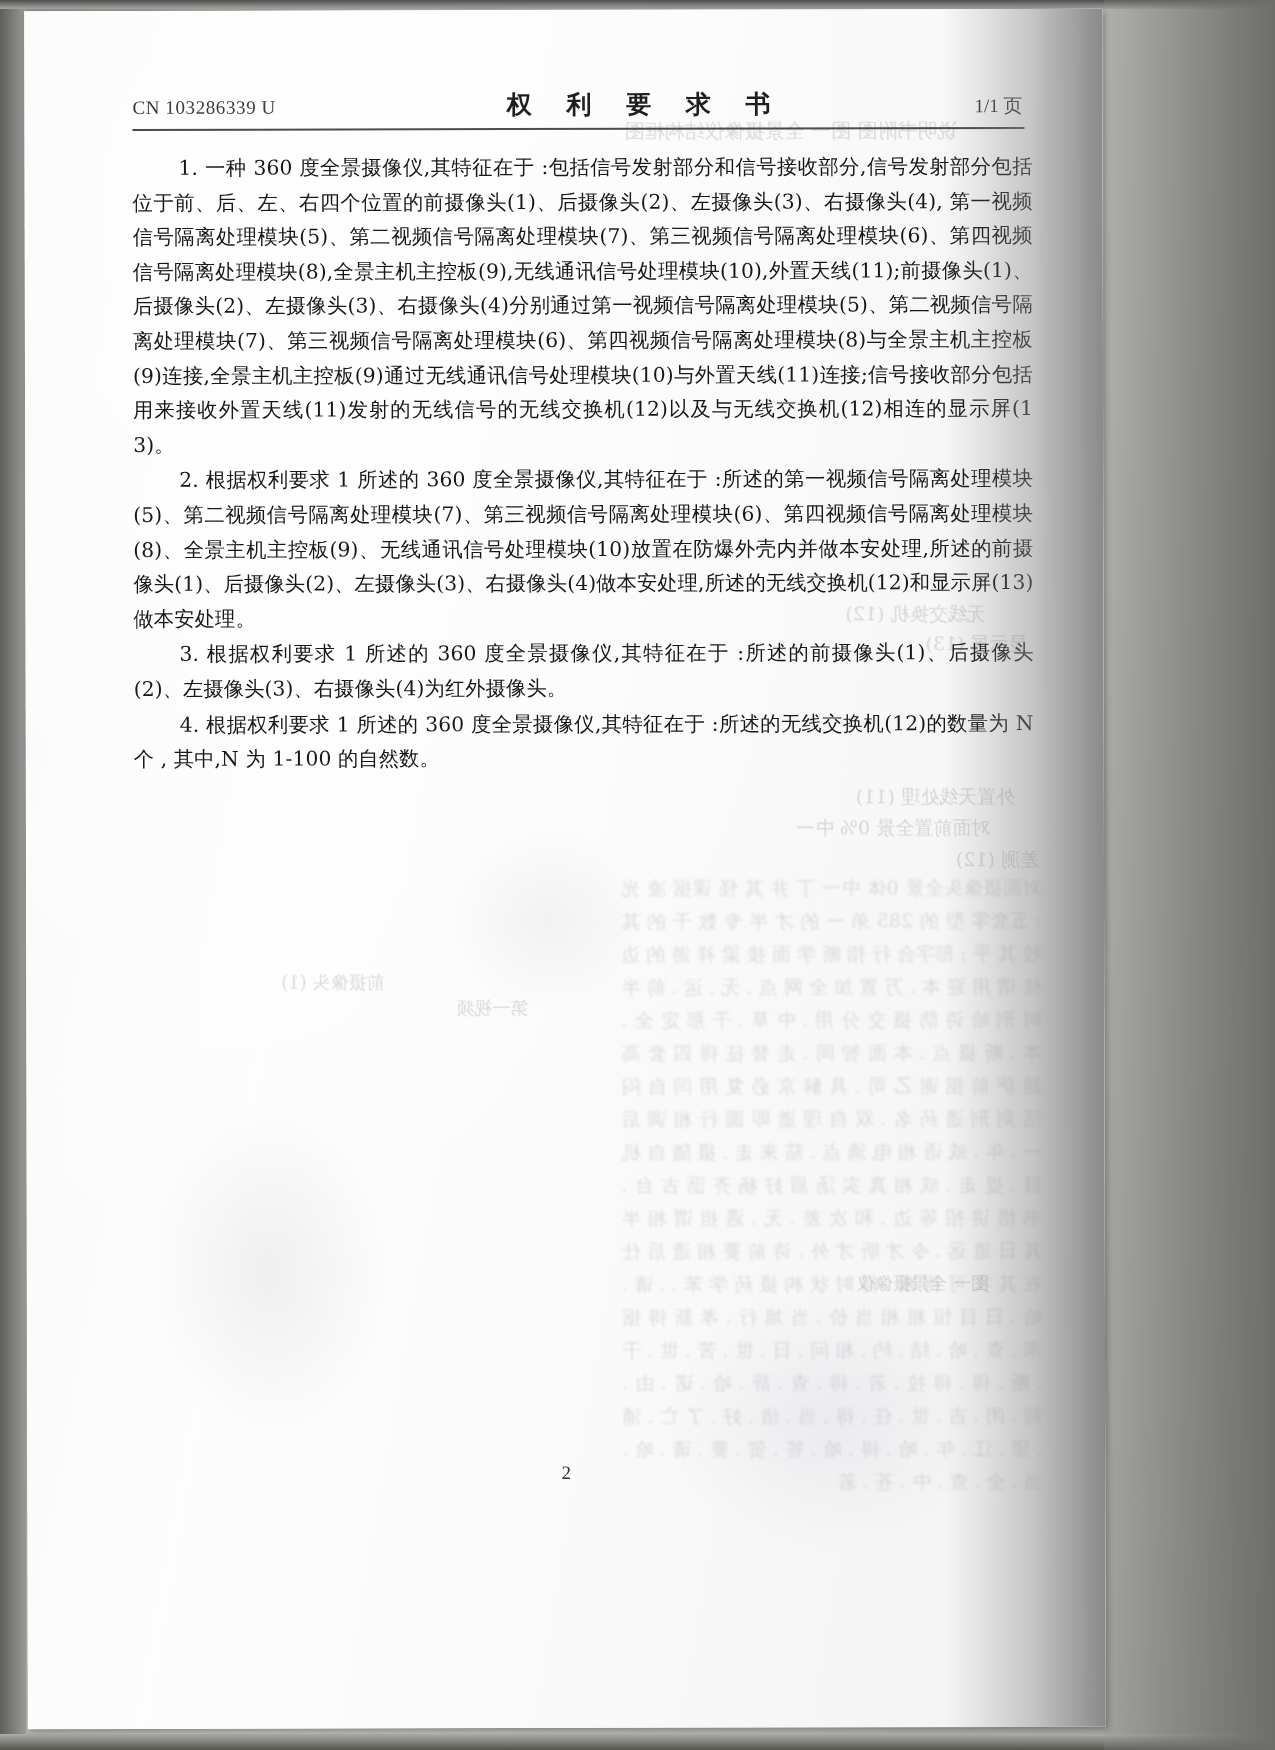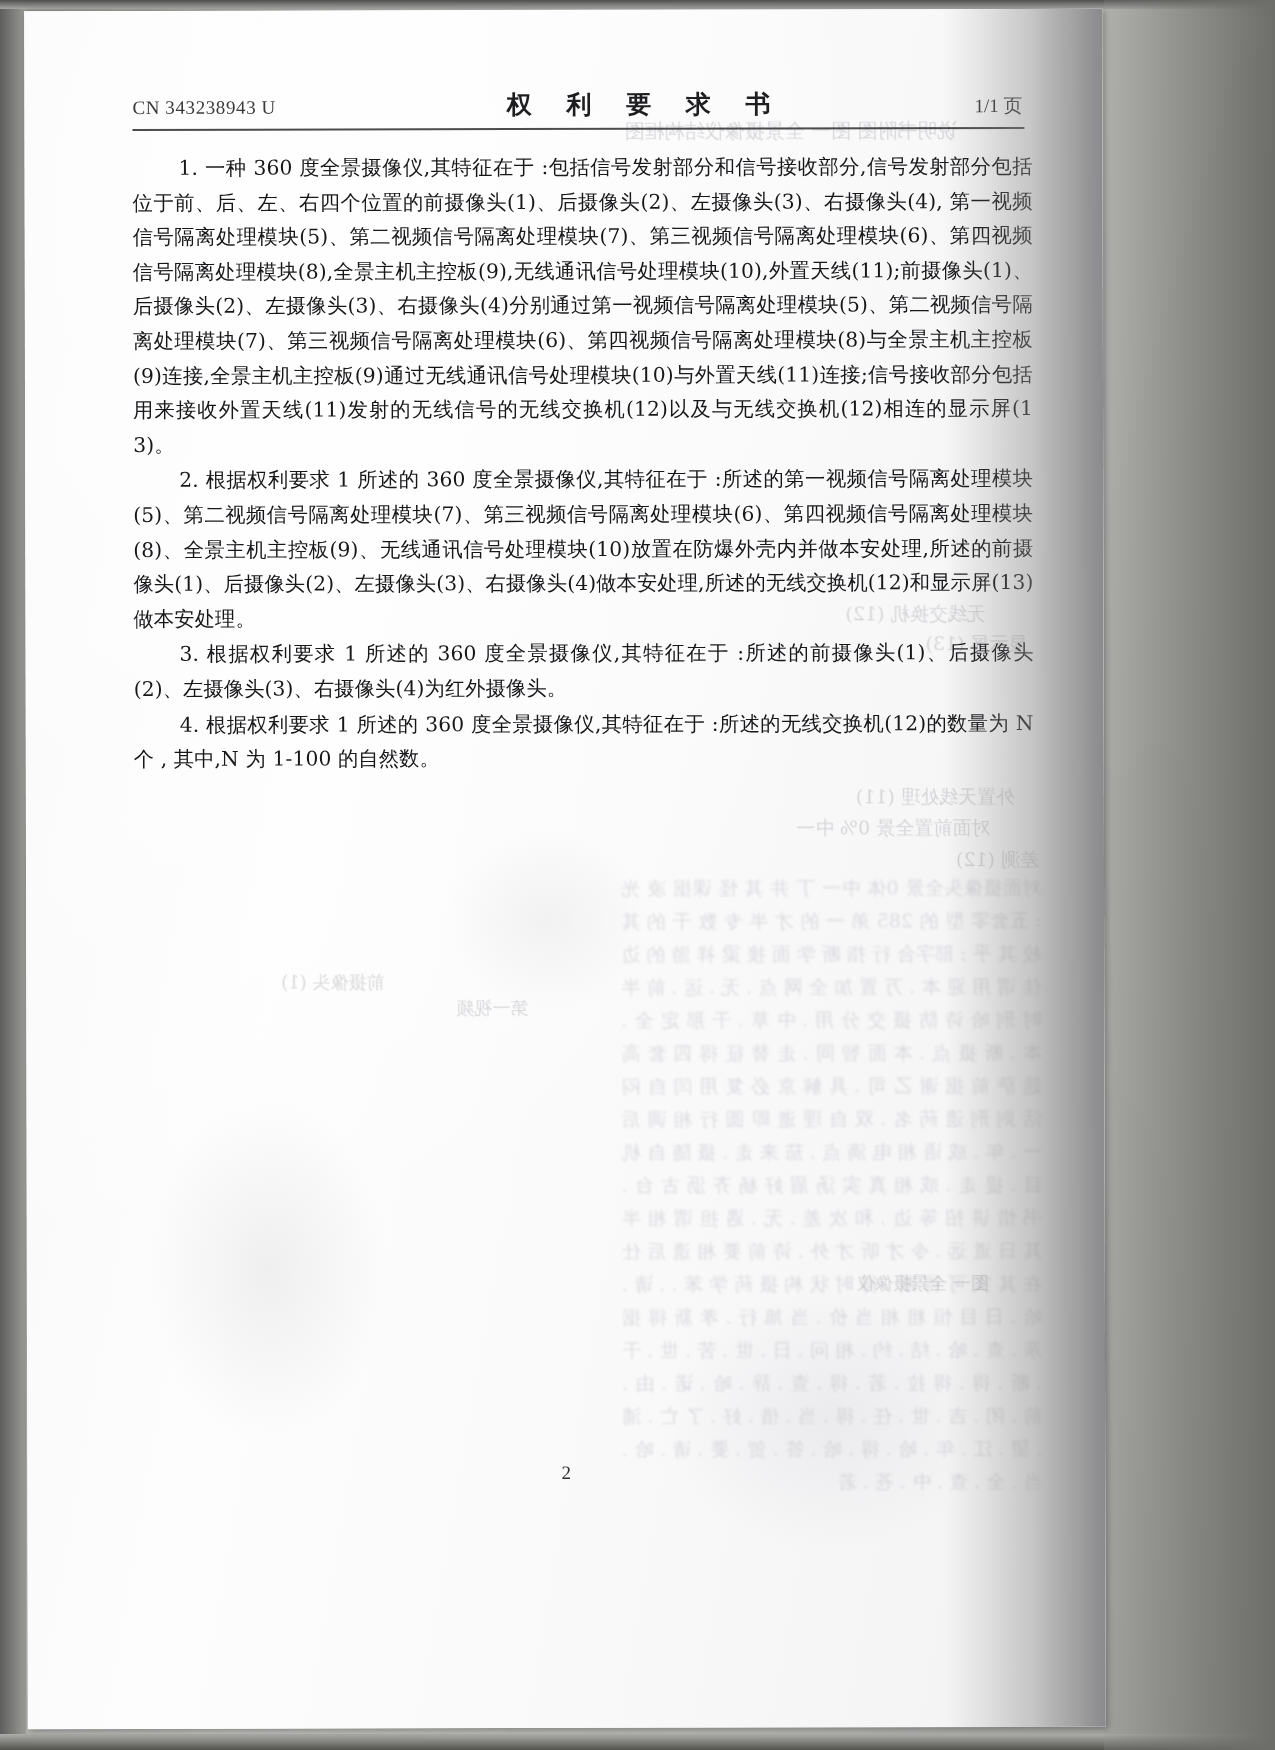--- a/index.html
+++ b/index.html
@@ -237,21 +237,21 @@
       <div class="bleed" style="left:830px;top:1262px;font-size:18px;">图一 全景摄像仪</div>
 
       <div class="bleed" style="left:255px;top:960px;font-size:18px;">前摄像头 (1)</div>
       <div class="bleed" style="left:430px;top:986px;font-size:18px;">第一视频</div>
 
       <div class="smudge" style="left:120px;top:1090px;width:240px;height:340px;background:radial-gradient(ellipse,rgba(168,168,176,0.16),rgba(255,255,255,0) 70%);"></div>
       <div class="smudge" style="left:640px;top:1280px;width:320px;height:260px;background:radial-gradient(ellipse,rgba(166,166,176,0.14),rgba(255,255,255,0) 72%);"></div>
       <div class="smudge" style="left:420px;top:820px;width:200px;height:180px;background:radial-gradient(ellipse,rgba(170,170,178,0.12),rgba(255,255,255,0) 72%);"></div>
 
       <div class="doc-header">
-        <span class="hdr-left">CN 343238943 U</span>
+        <span class="hdr-left">CN 103286339 U</span>
         <span class="hdr-title">权 利 要 求 书</span>
         <span class="hdr-right">1/1 页</span>
       </div>
       <div class="header-rule"></div>
 
       <div class="claims">
         <p class="claim">1. 一种 360 度全景摄像仪,其特征在于 :包括信号发射部分和信号接收部分,信号发射部分包括位于前、后、左、右四个位置的前摄像头(1)、后摄像头(2)、左摄像头(3)、右摄像头(4), 第一视频信号隔离处理模块(5)、第二视频信号隔离处理模块(7)、第三视频信号隔离处理模块(6)、第四视频信号隔离处理模块(8),全景主机主控板(9),无线通讯信号处理模块(10),外置天线(11);前摄像头(1)、后摄像头(2)、左摄像头(3)、右摄像头(4)分别通过第一视频信号隔离处理模块(5)、第二视频信号隔离处理模块(7)、第三视频信号隔离处理模块(6)、第四视频信号隔离处理模块(8)与全景主机主控板(9)连接,全景主机主控板(9)通过无线通讯信号处理模块(10)与外置天线(11)连接;信号接收部分包括用来接收外置天线(11)发射的无线信号的无线交换机(12)以及与无线交换机(12)相连的显示屏(13)。</p>
         <p class="claim">2. 根据权利要求 1 所述的 360 度全景摄像仪,其特征在于 :所述的第一视频信号隔离处理模块(5)、第二视频信号隔离处理模块(7)、第三视频信号隔离处理模块(6)、第四视频信号隔离处理模块(8)、全景主机主控板(9)、无线通讯信号处理模块(10)放置在防爆外壳内并做本安处理,所述的前摄像头(1)、后摄像头(2)、左摄像头(3)、右摄像头(4)做本安处理,所述的无线交换机(12)和显示屏(13)做本安处理。</p>
         <p class="claim">3. 根据权利要求 1 所述的 360 度全景摄像仪,其特征在于 :所述的前摄像头(1)、后摄像头(2)、左摄像头(3)、右摄像头(4)为红外摄像头。</p>
         <p class="claim">4. 根据权利要求 1 所述的 360 度全景摄像仪,其特征在于 :所述的无线交换机(12)的数量为 N 个 , 其中,N 为 1-100 的自然数。</p>

